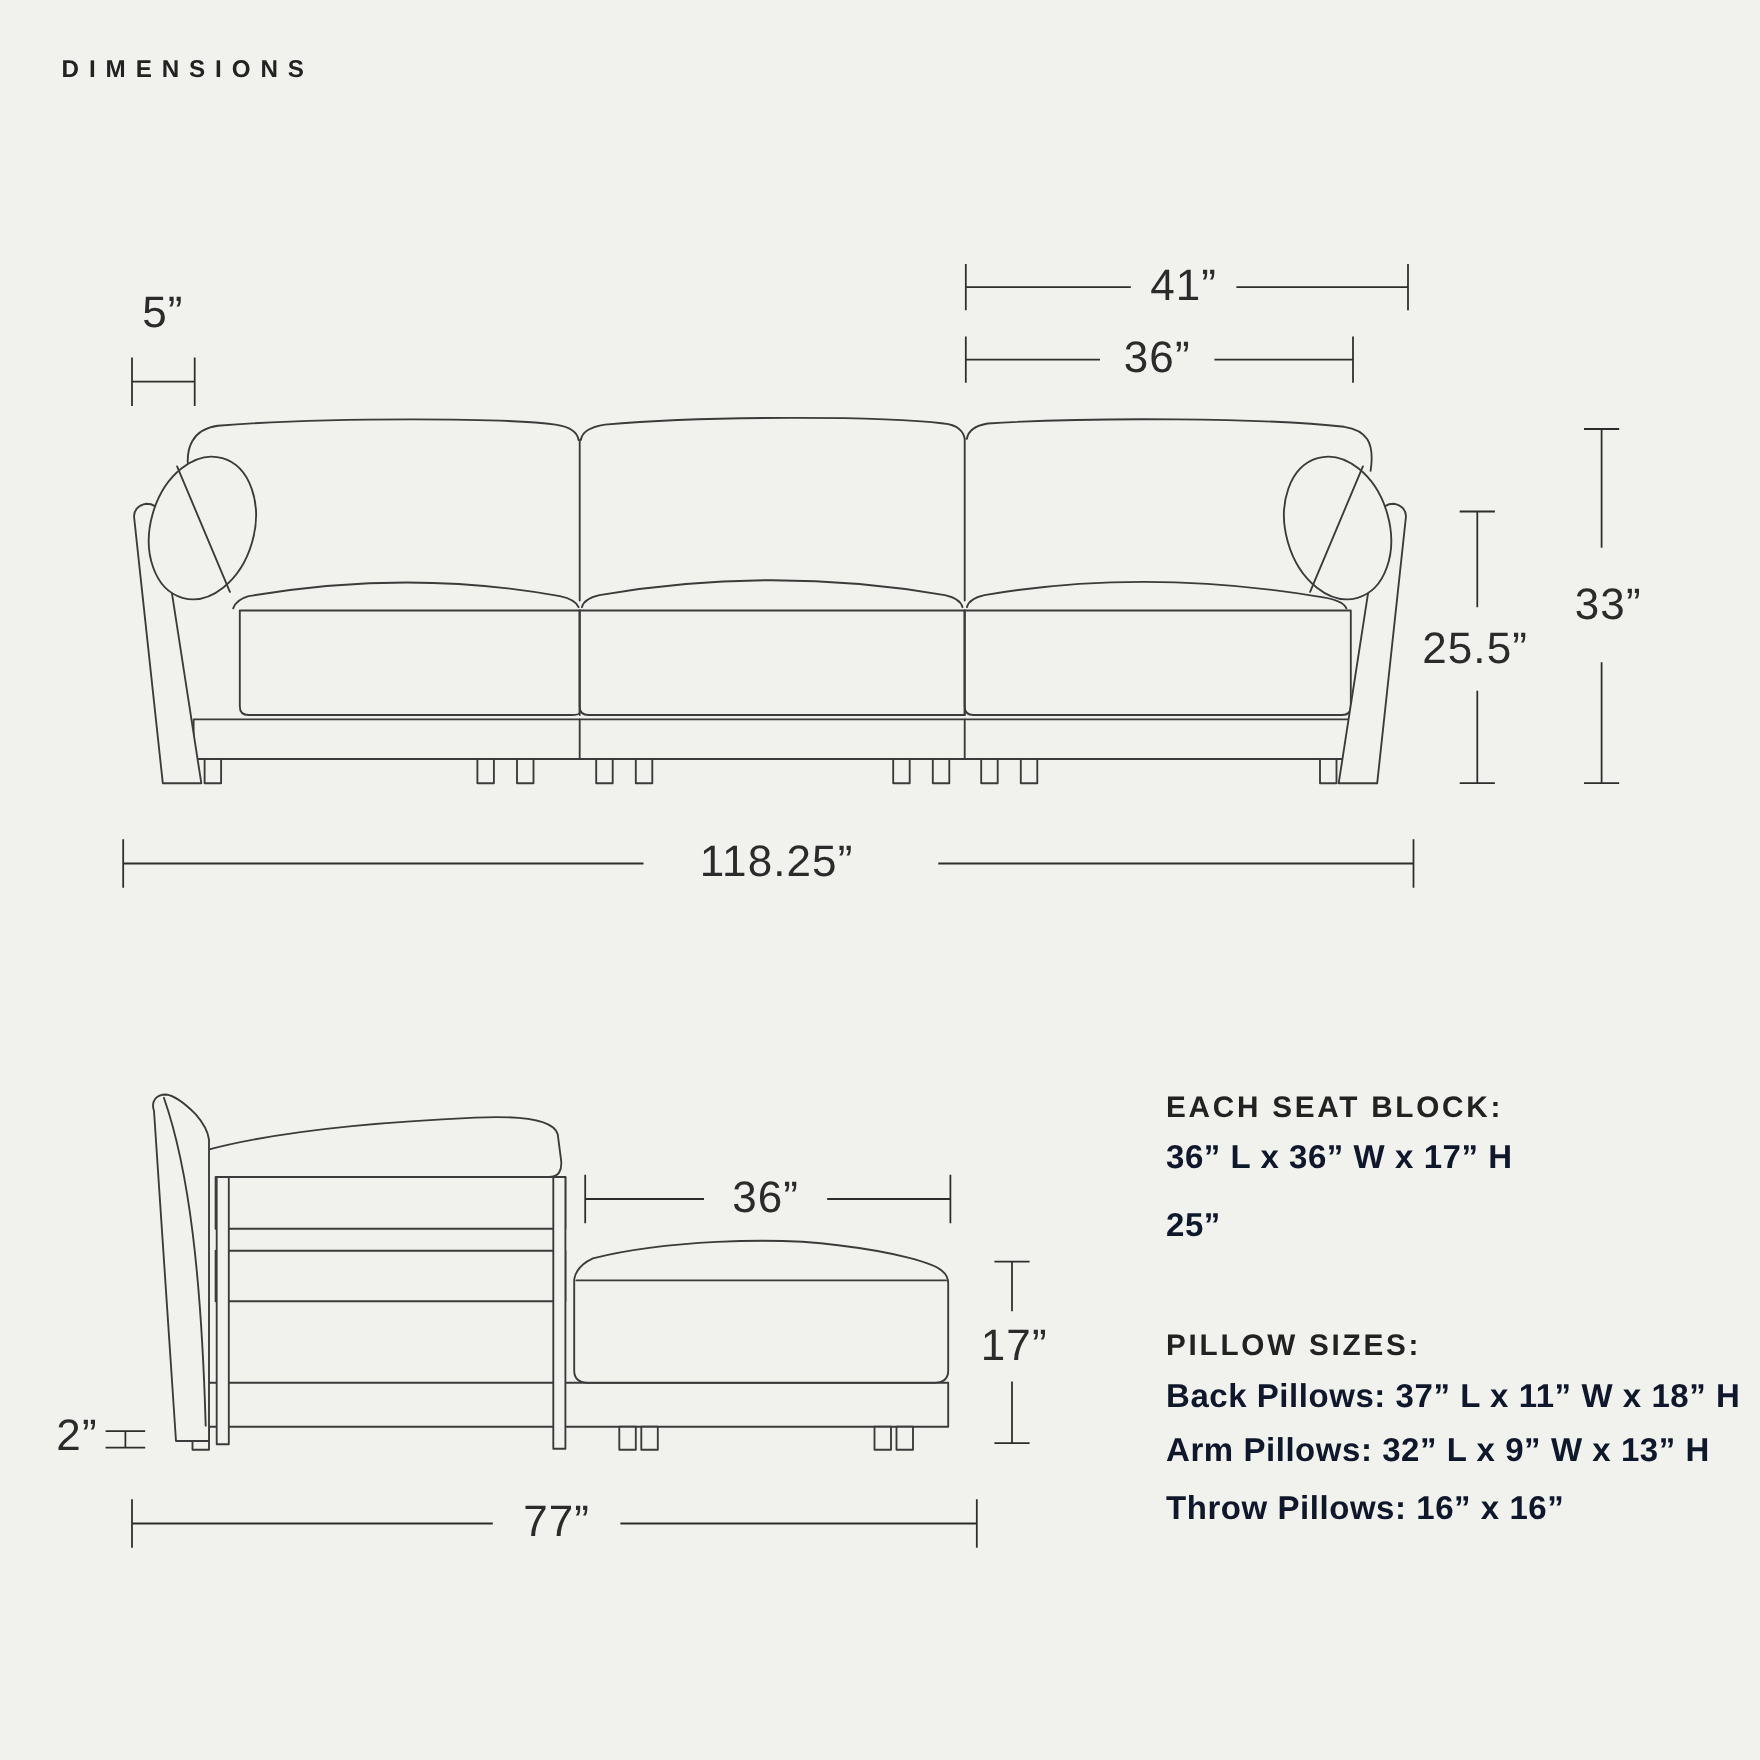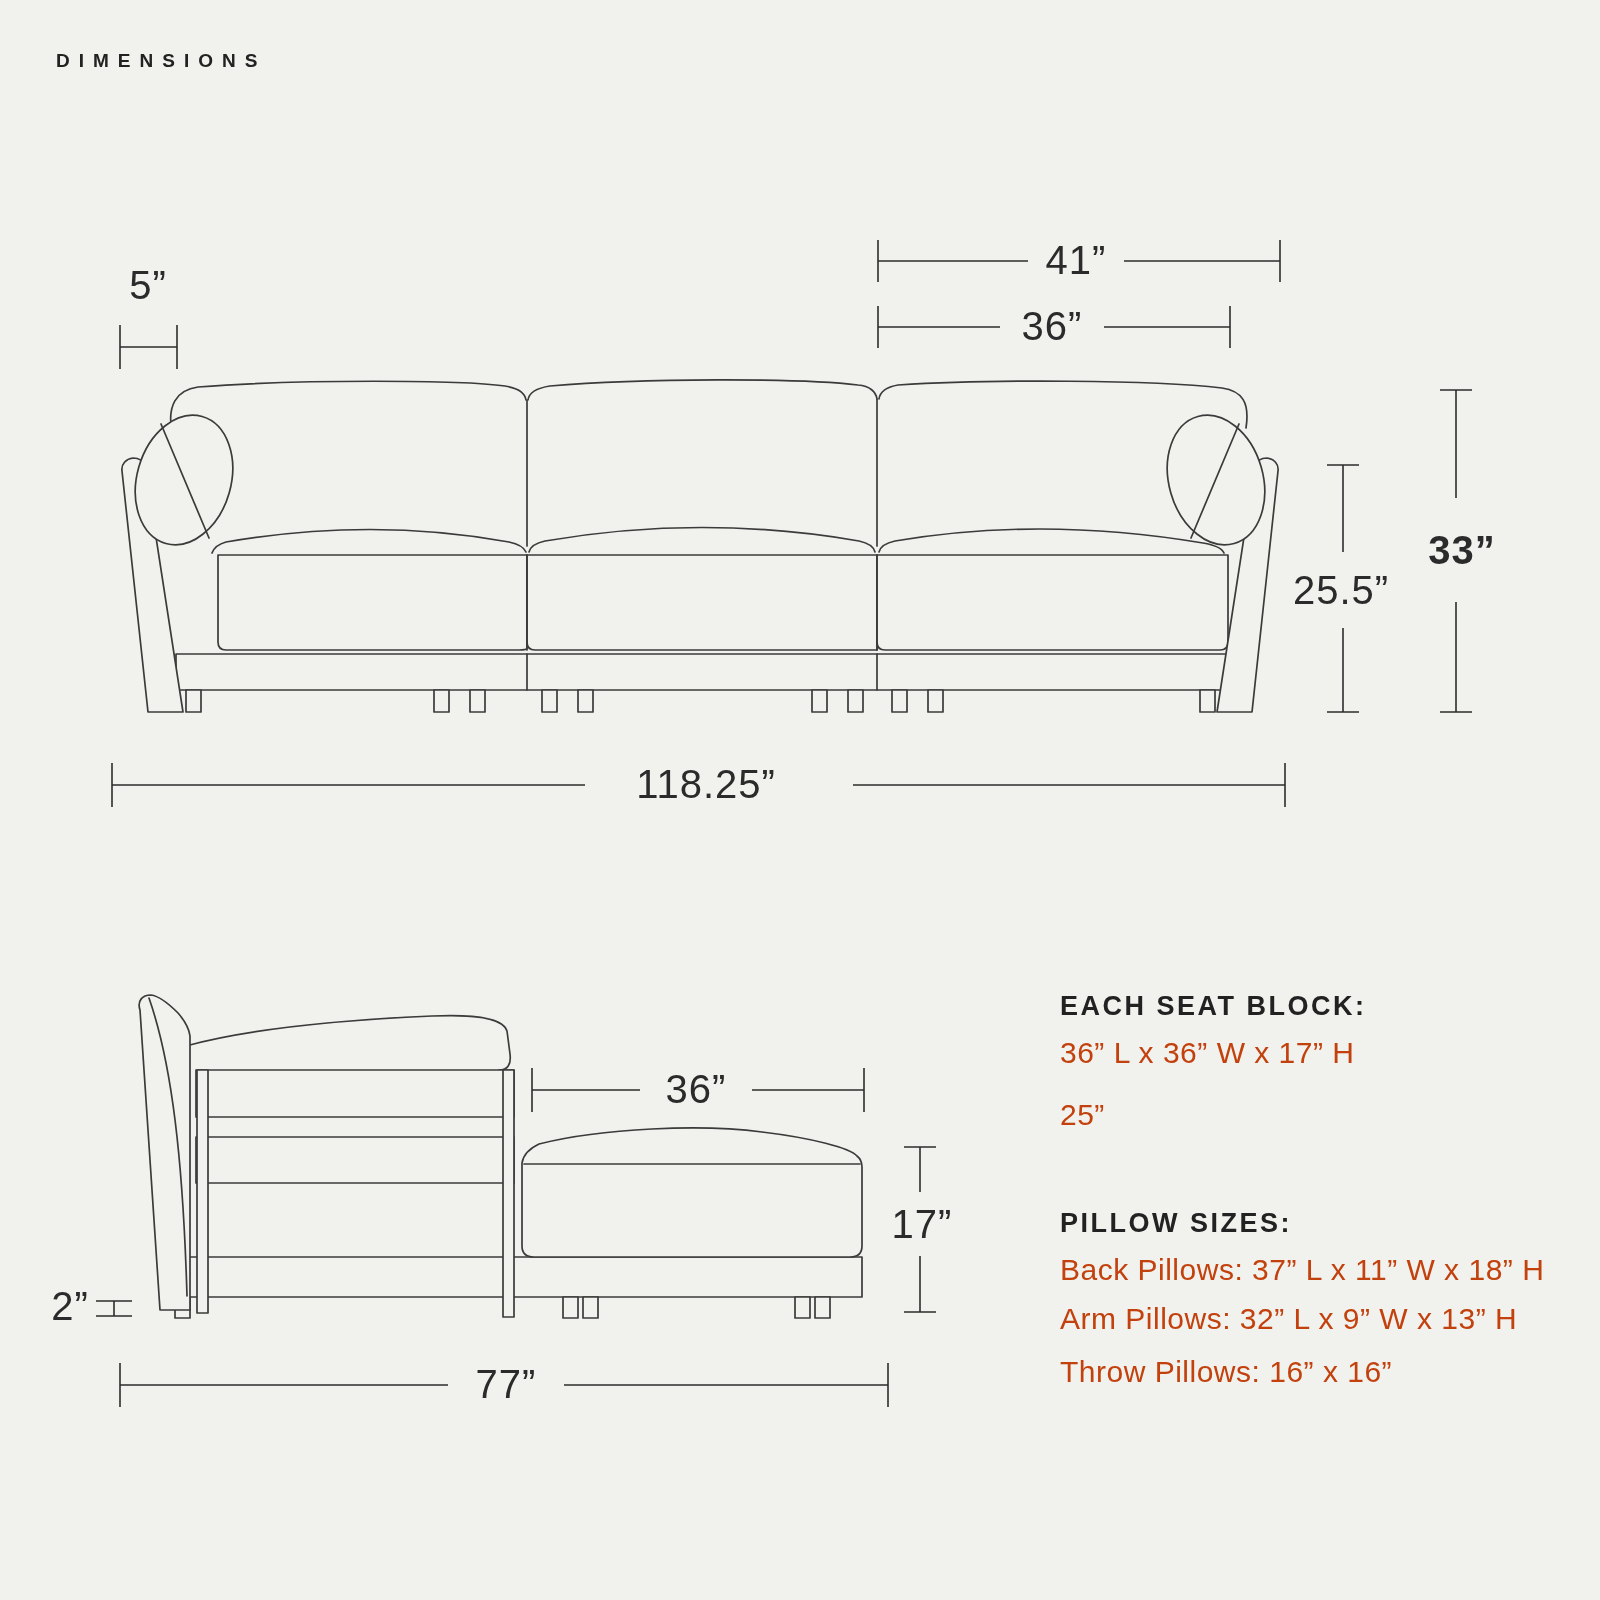--- a/index.html
+++ b/index.html
@@ -5,34 +5,34 @@
   html,body{margin:0;padding:0;}
   body{
     width:1600px;height:1600px;position:relative;
     background:#f1f1ee;
     font-family:"Liberation Sans", sans-serif;
     color:#2a2a2a;overflow:hidden;
   }
   .abs{position:absolute;}
   .page-title{
     left:56px;top:50px;
-    font-size:19px;font-weight:700;letter-spacing:9px;color:#222;
+    font-size:22px;font-weight:700;letter-spacing:9px;color:#222;
   }
   svg.diagram{position:absolute;left:0;top:0;}
   .dim{
     transform:translate(-50%,-50%);
     font-size:40px;font-weight:400;color:#2b2b2b;white-space:nowrap;
     letter-spacing:1px;
   }
   .spec-heading{
     font-size:27px;font-weight:700;letter-spacing:2.5px;color:#222;
     white-space:nowrap;
   }
   .spec-line{
-    font-size:30px;font-weight:400;color:#c2410c;white-space:nowrap;
+    font-size:30px;font-weight:700;color:#0f172a;white-space:nowrap;
     letter-spacing:0.5px;
   }
 </style>
 </head>
 <body>
 
 <div class="abs page-title">DIMENSIONS</div>
 
 <svg class="diagram" width="1600" height="1600" viewBox="0 0 1600 1600" aria-hidden="true">
 
@@ -128,21 +128,21 @@
 
     <path d="M 96,1301 H 132 M 96,1316 H 132 M 114,1301 V 1316"></path>
 
     <path d="M 120,1363 V 1407 M 888,1363 V 1407 M 120,1385 H 448 M 564,1385 H 888"></path>
   </g>
 </svg>
 
 <div class="abs dim" style="left:148px;top:285px;">5”</div>
 <div class="abs dim" style="left:1076px;top:260px;">41”</div>
 <div class="abs dim" style="left:1052px;top:326px;">36”</div>
-<div class="abs dim" style="left:1462px;top:550px;font-weight:bold;">33”</div>
+<div class="abs dim" style="left:1462px;top:550px;">33”</div>
 <div class="abs dim" style="left:1341px;top:590px;">25.5”</div>
 <div class="abs dim" style="left:686px;top:784px;margin-left:20px;">118.25”</div>
 <div class="abs dim" style="left:696px;top:1089px;">36”</div>
 <div class="abs dim" style="left:922px;top:1224px;">17”</div>
 <div class="abs dim" style="left:70px;top:1306px;">2”</div>
 <div class="abs dim" style="left:506px;top:1384px;">77”</div>
 
 <div class="abs" style="left:1060px;top:991px;">
   <div class="spec-heading">EACH SEAT BLOCK:</div>
   <div class="spec-line" style="margin-top:14px;">36” L x 36” W x 17” H</div>

